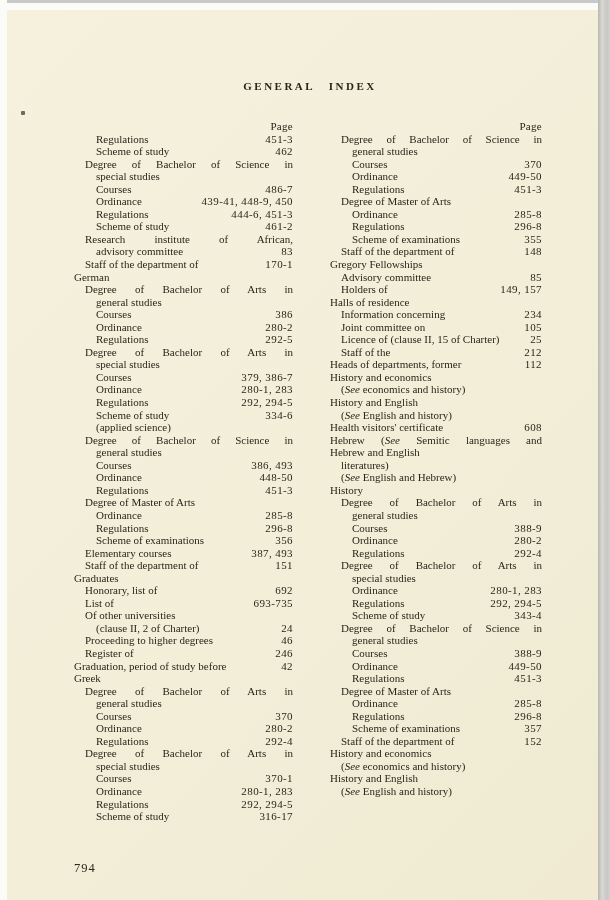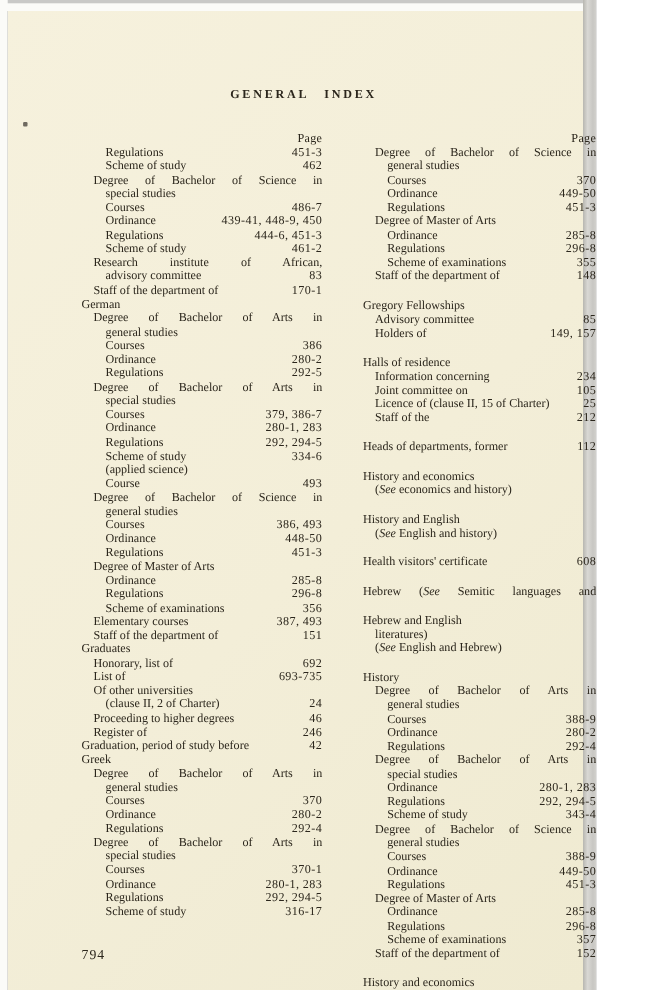--- a/index.html
+++ b/index.html
@@ -1,18 +1,18 @@
 <!DOCTYPE html>
 <html><head>
 <meta charset="utf-8">
 <style>
   html,body{margin:0;padding:0;}
   .scan{
-    position:relative;width:542px;height:900px;overflow:hidden;
-    background:#737373;
+    position:relative;width:610px;height:900px;overflow:hidden;
+    background:#f9a8d4;
     font-family:"Liberation Serif","DejaVu Serif",serif;
   }
   .paper{
     position:absolute;left:7px;top:3px;right:12px;bottom:0;
     background:linear-gradient(135deg,#f6f1dd 0%,#f3eed8 55%,#efead1 100%);
   }
   .edge-top{position:absolute;left:0;top:0;right:0;height:10px;background:#fbfbf8;}
   .edge-topline{position:absolute;left:0;top:0;right:0;height:3px;background:#c9c9c7;}
   .edge-left{position:absolute;left:0;top:0;bottom:0;width:7px;background:#fbfbf8;}
   .edge-right{
@@ -25,21 +25,21 @@
     position:absolute;left:20px;right:10px;top:80px;
     text-align:center;font-size:11px;font-weight:700;
     letter-spacing:2.5px;word-spacing:9px;color:#2b261c;
   }
 
   .col{position:absolute;top:120px;font-size:11px;color:#2b261c;}
   .col-left{left:74px;width:219px;}
   .col-right{left:330px;width:212px;}
 
   .row{display:flex;align-items:baseline;line-height:12.55px;min-height:12.55px;}
-  .row.gap{margin-top:14px;}
+  .row.gap{margin-top:0;}
   .txt{white-space:normal;}
   .txt.i1{padding-left:11px;}
   .txt.i2{padding-left:22px;}
   .row.justify .txt{flex:1 1 auto;text-align:justify;text-align-last:justify;}
   .pg{margin-left:auto;padding-left:5px;white-space:nowrap;letter-spacing:0.4px;}
   .page-label-row{justify-content:flex-end;}
   .page-label-row .pg-label{letter-spacing:0.3px;}
   .txt i{font-style:italic;}
 
   .folio{
@@ -145,24 +145,20 @@
           <span class="txt i2">Regulations</span>
           <span class="pg">292, 294-5</span>
         </div>
         <div class="row">
           <span class="txt i2">Scheme of study</span>
           <span class="pg">334-6</span>
         </div>
         <div class="row">
           <span class="txt i2">(applied science)</span>
         </div>
-        <div class="row">
-          <span class="txt i2">Course</span>
-          <span class="pg">493</span>
-        </div>
         <div class="row justify">
           <span class="txt i1">Degree of Bachelor of Science in</span>
         </div>
         <div class="row">
           <span class="txt i2">general studies</span>
         </div>
         <div class="row">
           <span class="txt i2">Courses</span>
           <span class="pg">386, 493</span>
         </div>

